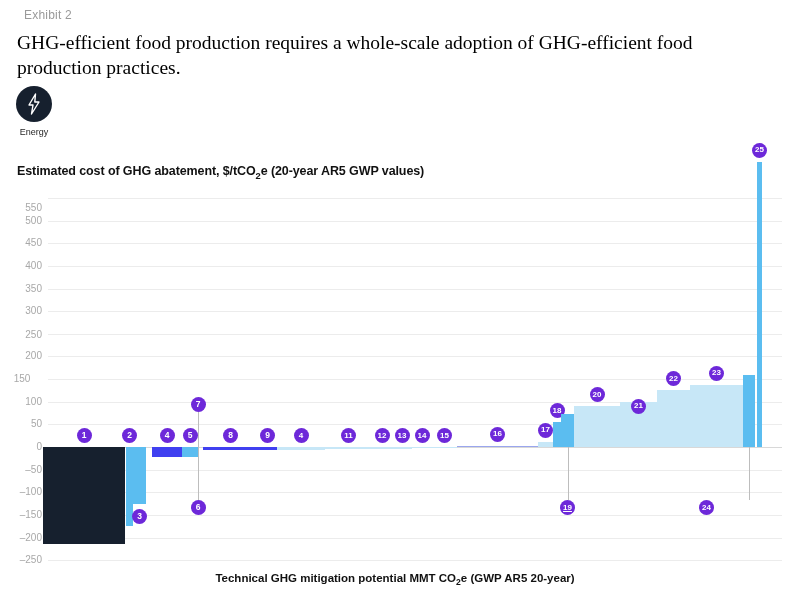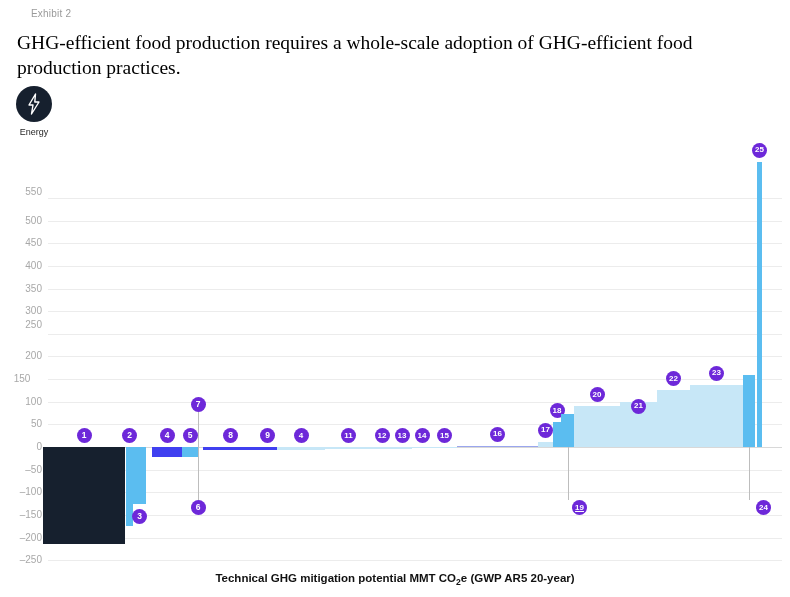--- a/index.html
+++ b/index.html
@@ -8,22 +8,22 @@
     background:#ffffff;
     font-family:"Liberation Sans", sans-serif;
     color:#1a1a1a;
     overflow:hidden;
     position:relative;
   }
   .page{position:relative;width:790px;height:597px;box-sizing:border-box;padding:0 0 0 0;}
 
   
   .exhibit{
-    position:absolute;left:31px;top:8px;
-    font-size:10px;color:#9a9a9a;letter-spacing:.2px;
+    position:absolute;left:24px;top:8px;
+    font-size:12px;color:#9a9a9a;letter-spacing:.2px;
   }
   .headline{
     position:absolute;left:17px;top:30px;width:720px;
     font-family:"Liberation Serif", serif;
     font-size:19.5px;line-height:25px;color:#000;
     font-weight:400;
   }
 
   
   .legend{position:absolute;left:10px;top:86px;display:flex;}
@@ -86,36 +86,37 @@
       <div class="legend-item">
         <div class="legend-dot" style="background: rgb(22, 32, 46);">
           <svg width="18" height="24" viewBox="0 0 18 24">
             <path d="M10.5 2 4 13h4l-1.5 9L14 10h-4.2z" fill="none" stroke="#ffffff" stroke-width="1.4" stroke-linejoin="round"></path>
           </svg>
         </div>
         <div class="legend-label">Energy</div>
       </div>
     </div>
 
+  <div class="chart-subtitle" id="chart-subtitle">Estimated cost of GHG abatement, $/tCO<sub>2</sub>e (20-year AR5 GWP values)</div>
 
   <div class="plot" id="plot">
       <div class="gridline" style="top: 198px;"></div>
-      <div class="ytick" style="top: 192px;">550</div>
+      <div class="ytick" style="top: 208px;">550</div>
       <div class="gridline" style="top: 220.636px;"></div>
       <div class="ytick" style="top: 220.636px;">500</div>
       <div class="gridline" style="top: 243.273px;"></div>
       <div class="ytick" style="top: 243.273px;">450</div>
       <div class="gridline" style="top: 265.909px;"></div>
       <div class="ytick" style="top: 265.909px;">400</div>
       <div class="gridline" style="top: 288.545px;"></div>
       <div class="ytick" style="top: 288.545px;">350</div>
       <div class="gridline" style="top: 311.182px;"></div>
       <div class="ytick" style="top: 311.182px;">300</div>
       <div class="gridline" style="top: 333.818px;"></div>
-      <div class="ytick" style="top: 325px;">250</div>
+      <div class="ytick" style="top: 335px;">250</div>
       <div class="gridline" style="top: 356.455px;"></div>
       <div class="ytick" style="top: 356.455px;">200</div>
       <div class="gridline" style="top: 379.091px;"></div>
       <div class="ytick" style="top: 379.091px; text-align: center;">150</div>
       <div class="gridline" style="top: 401.727px;"></div>
       <div class="ytick" style="top: 401.727px;">100</div>
       <div class="gridline" style="top: 424.364px;"></div>
       <div class="ytick" style="top: 424.364px;">50</div>
       <div class="gridline zero" style="top: 447px;"></div>
       <div class="ytick" style="top: 447px;">0</div>
@@ -160,31 +161,31 @@
       <div class="bar" style="left: 432px; top: 447px; width: 25px; height: 1.35818px; background: rgb(199, 231, 247);"></div>
       <div class="badge wide" style="left: 437px; top: 428px;">15</div>
       <div class="bar" style="left: 457px; top: 445.642px; width: 81px; height: 1.35818px; background: rgb(154, 166, 238);"></div>
       <div class="badge wide" style="left: 490px; top: 426.642px;">16</div>
       <div class="bar" style="left: 538px; top: 441.567px; width: 15px; height: 5.43273px; background: rgb(199, 231, 247);"></div>
       <div class="badge wide" style="left: 538px; top: 422.567px;">17</div>
       <div class="bar" style="left: 553px; top: 422.1px; width: 8px; height: 24.9px; background: rgb(91, 189, 240);"></div>
       <div class="badge wide" style="left: 549.5px; top: 403.1px;">18</div>
       <div class="bar" style="left: 561px; top: 414.404px; width: 13px; height: 32.5964px; background: rgb(91, 189, 240);"></div>
       <div class="leader" style="left: 568px; top: 447px; height: 53px;"></div>
-      <div class="badge wide" style="left: 572px; top: 500px; text-decoration: underline;">19</div>
+      <div class="badge wide" style="left: 560px; top: 500px; text-decoration: underline;">19</div>
       <div class="bar" style="left: 574px; top: 406.255px; width: 46px; height: 40.7455px; background: rgb(199, 231, 247);"></div>
       <div class="badge wide" style="left: 589.5px; top: 387.255px;">20</div>
       <div class="bar" style="left: 620px; top: 401.727px; width: 37px; height: 45.2727px; background: rgb(199, 231, 247);"></div>
       <div class="badge wide" style="left: 631px; top: 382.727px; margin-top: 16px;">21</div>
       <div class="bar" style="left: 657px; top: 390.409px; width: 33px; height: 56.5909px; background: rgb(199, 231, 247);"></div>
       <div class="badge wide" style="left: 666px; top: 371.409px;">22</div>
       <div class="bar" style="left: 690px; top: 384.976px; width: 53px; height: 62.0236px; background: rgb(199, 231, 247);"></div>
       <div class="badge wide" style="left: 709px; top: 365.976px;">23</div>
       <div class="bar" style="left: 743px; top: 374.564px; width: 12px; height: 72.4364px; background: rgb(91, 189, 240);"></div>
       <div class="leader" style="left: 749px; top: 447px; height: 53px;"></div>
-      <div class="badge wide" style="left: 756px; top: 500px;">24</div>
+      <div class="badge wide" style="left: 699px; top: 500px;">24</div>
       <div class="bar" style="left: 757px; top: 161.782px; width: 5px; height: 285.218px; background: rgb(91, 189, 240);"></div>
       <div class="badge wide" style="left: 752px; top: 142.782px;">25</div>
     </div>
 
   <div class="x-axis-title" id="x-axis-title">Technical GHG mitigation potential MMT CO<sub>2</sub>e (GWP AR5 20-year)</div>
 
 </div>
 
 </body></html>

